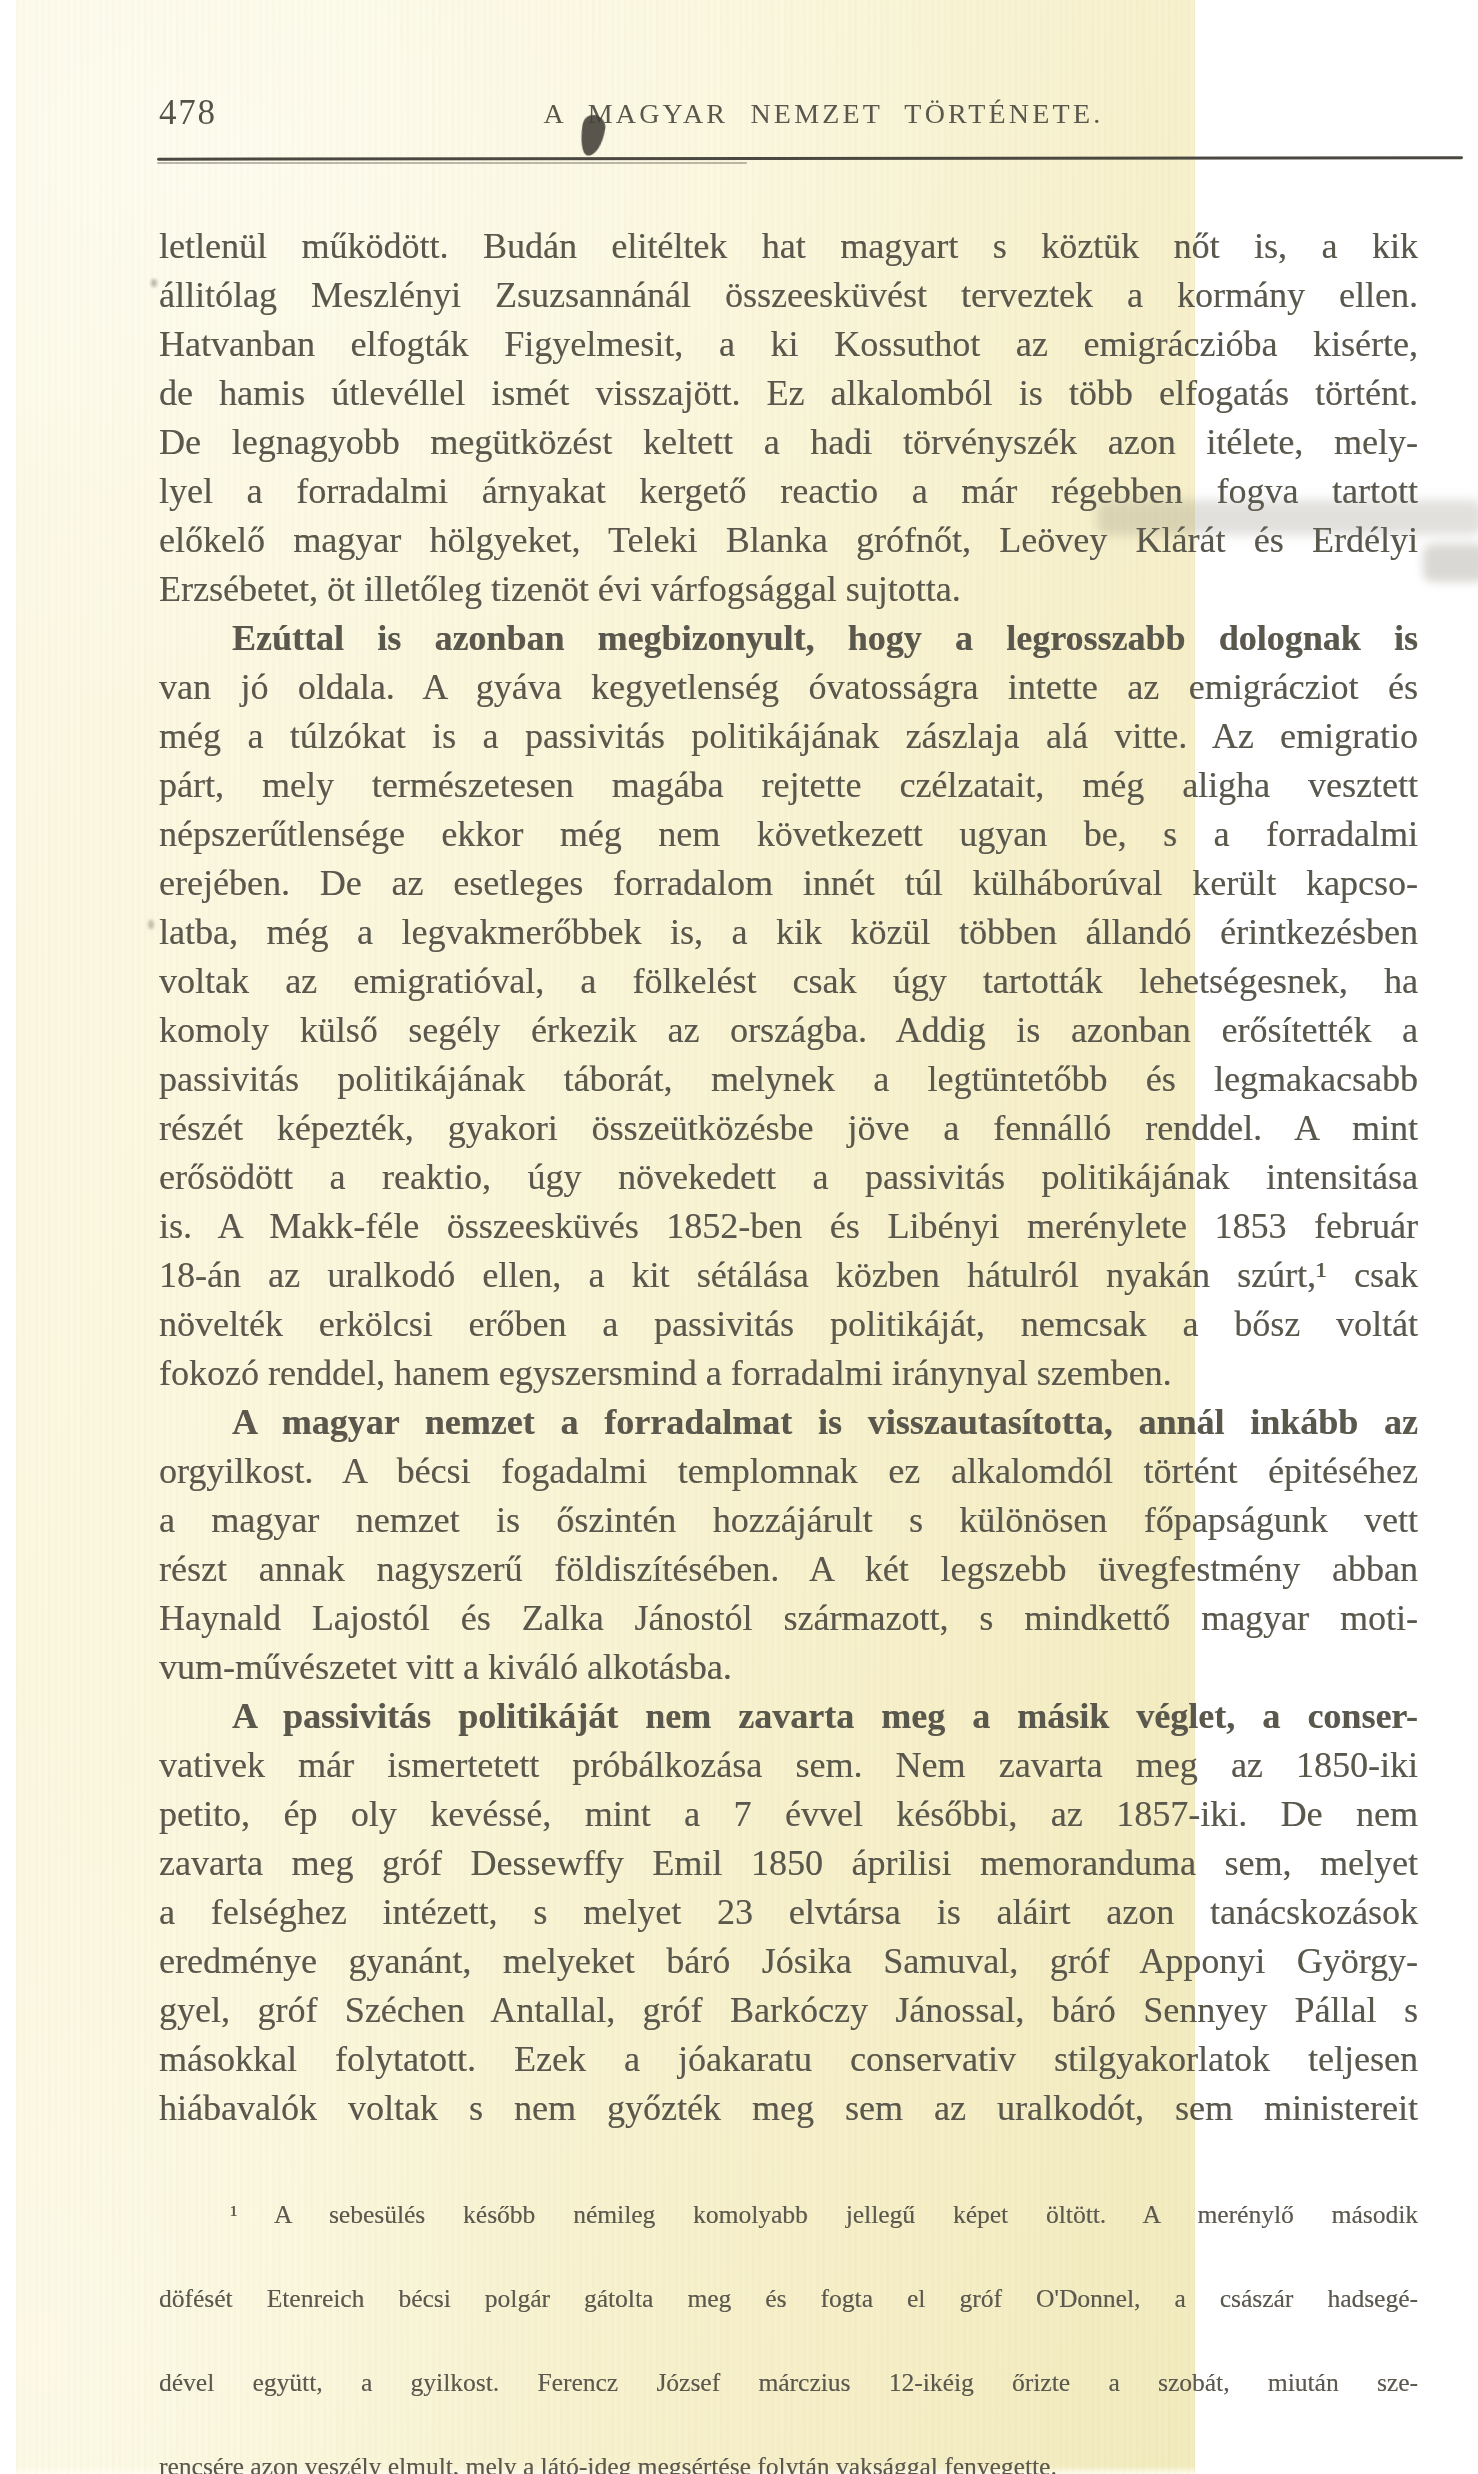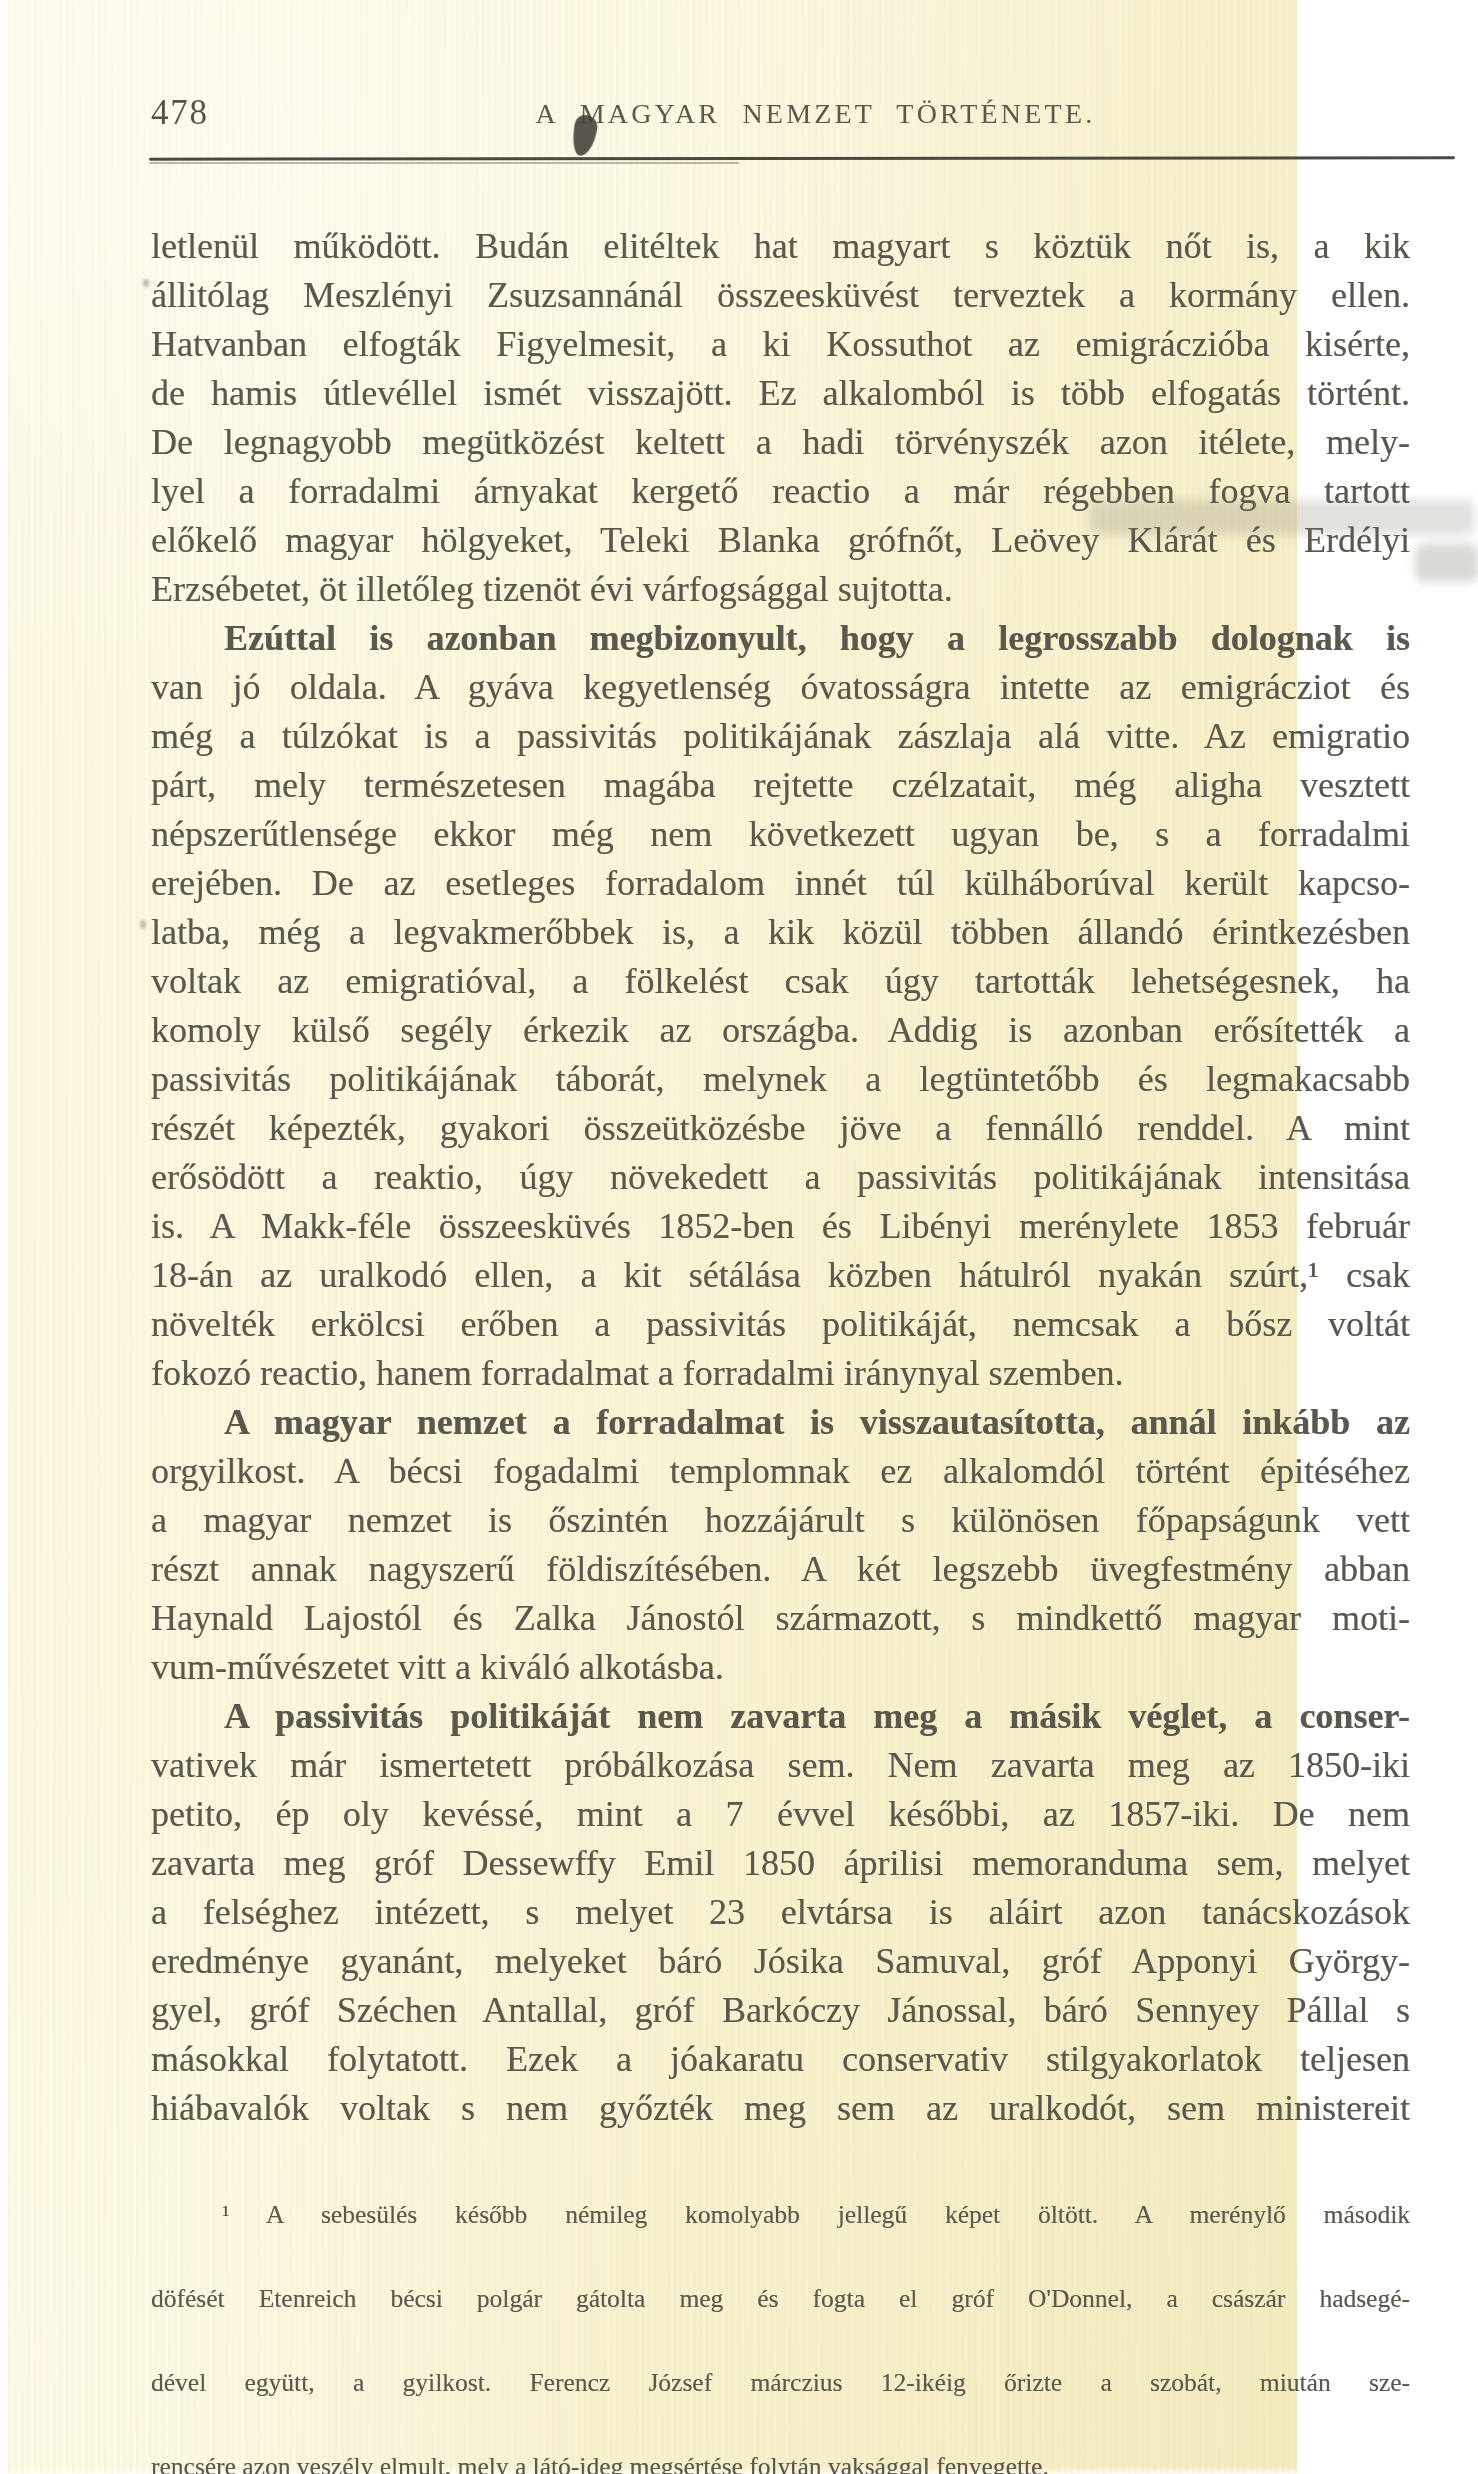--- a/index.html
+++ b/index.html
@@ -2,22 +2,22 @@
 <html style="font-size:14.6px"><head>
 <meta charset="utf-8">
 <style>
   html, body { margin: 0; padding: 0; }
   body {
     width: 1479px; height: 2475px;
     font-family: "Liberation Serif", "DejaVu Serif", serif;
     overflow: hidden;
   }
   .page {
-    position: absolute; left: 8px; top: 0;
-    width: 1289px; height: 2475px;
+    position: absolute; left: 16px; top: 0;
+    width: 1179px; height: 2475px;
     background:
       linear-gradient(to top, #fffdf2 0px, rgba(255,253,242,0) 9px),
       radial-gradient(ellipse 1093px 819px at 18% 6%, rgba(255,255,248,0.55), rgba(255,255,248,0) 70%),
       radial-gradient(ellipse 819px 1093px at 2% 95%, rgba(255,255,246,0.4), rgba(255,255,246,0) 60%),
       linear-gradient(103deg, #fcf9e6 0%, #faf6da 42%, #f6efc9 74%, #f2ebbe 100%);
   }
   .texture {
     position: absolute; inset: 0;
     background: repeating-linear-gradient(90deg, rgba(120,110,60,0.018) 0 2.7px, rgba(255,255,255,0.012) 2.7px 6.4px);
     pointer-events: none;
@@ -130,21 +130,21 @@
     <div class="line">erejében. De az esetleges forradalom innét túl külháborúval került kapcso-</div>
     <div class="line">latba, még a legvakmerőbbek is, a kik közül többen állandó érintkezésben</div>
     <div class="line">voltak az emigratióval, a fölkelést csak úgy tartották lehetségesnek, ha</div>
     <div class="line">komoly külső segély érkezik az országba. Addig is azonban erősítették a</div>
     <div class="line">passivitás politikájának táborát, melynek a legtüntetőbb és legmakacsabb</div>
     <div class="line">részét képezték, gyakori összeütközésbe jöve a fennálló renddel. A mint</div>
     <div class="line">erősödött a reaktio, úgy növekedett a passivitás politikájának intensitása</div>
     <div class="line">is. A Makk-féle összeesküvés 1852-ben és Libényi merénylete 1853 február</div>
     <div class="line">18-án az uralkodó ellen, a kit sétálása közben hátulról nyakán szúrt,¹ csak</div>
     <div class="line">növelték erkölcsi erőben a passivitás politikáját, nemcsak a bősz voltát</div>
-    <div class="line endpara">fokozó reactio, hanem forradalmat a forradalmi iránynyal szemben.</div>
+    <div class="line endpara">fokozó renddel, hanem egyszersmind a forradalmi iránynyal szemben.</div>
     <div class="line indent">A magyar nemzet a forradalmat is visszautasította, annál inkább az</div>
     <div class="line">orgyilkost. A bécsi fogadalmi templomnak ez alkalomdól történt épitéséhez</div>
     <div class="line">a magyar nemzet is őszintén hozzájárult s különösen főpapságunk vett</div>
     <div class="line">részt annak nagyszerű földiszítésében. A két legszebb üvegfestmény abban</div>
     <div class="line">Haynald Lajostól és Zalka Jánostól származott, s mindkettő magyar moti-</div>
     <div class="line endpara">vum-művészetet vitt a kiváló alkotásba.</div>
     <div class="line indent">A passivitás politikáját nem zavarta meg a másik véglet, a conser-</div>
     <div class="line">vativek már ismertetett próbálkozása sem. Nem zavarta meg az 1850-iki</div>
     <div class="line">petito, ép oly kevéssé, mint a 7 évvel későbbi, az 1857-iki. De nem</div>
     <div class="line">zavarta meg gróf Dessewffy Emil 1850 áprilisi memoranduma sem, melyet</div>

